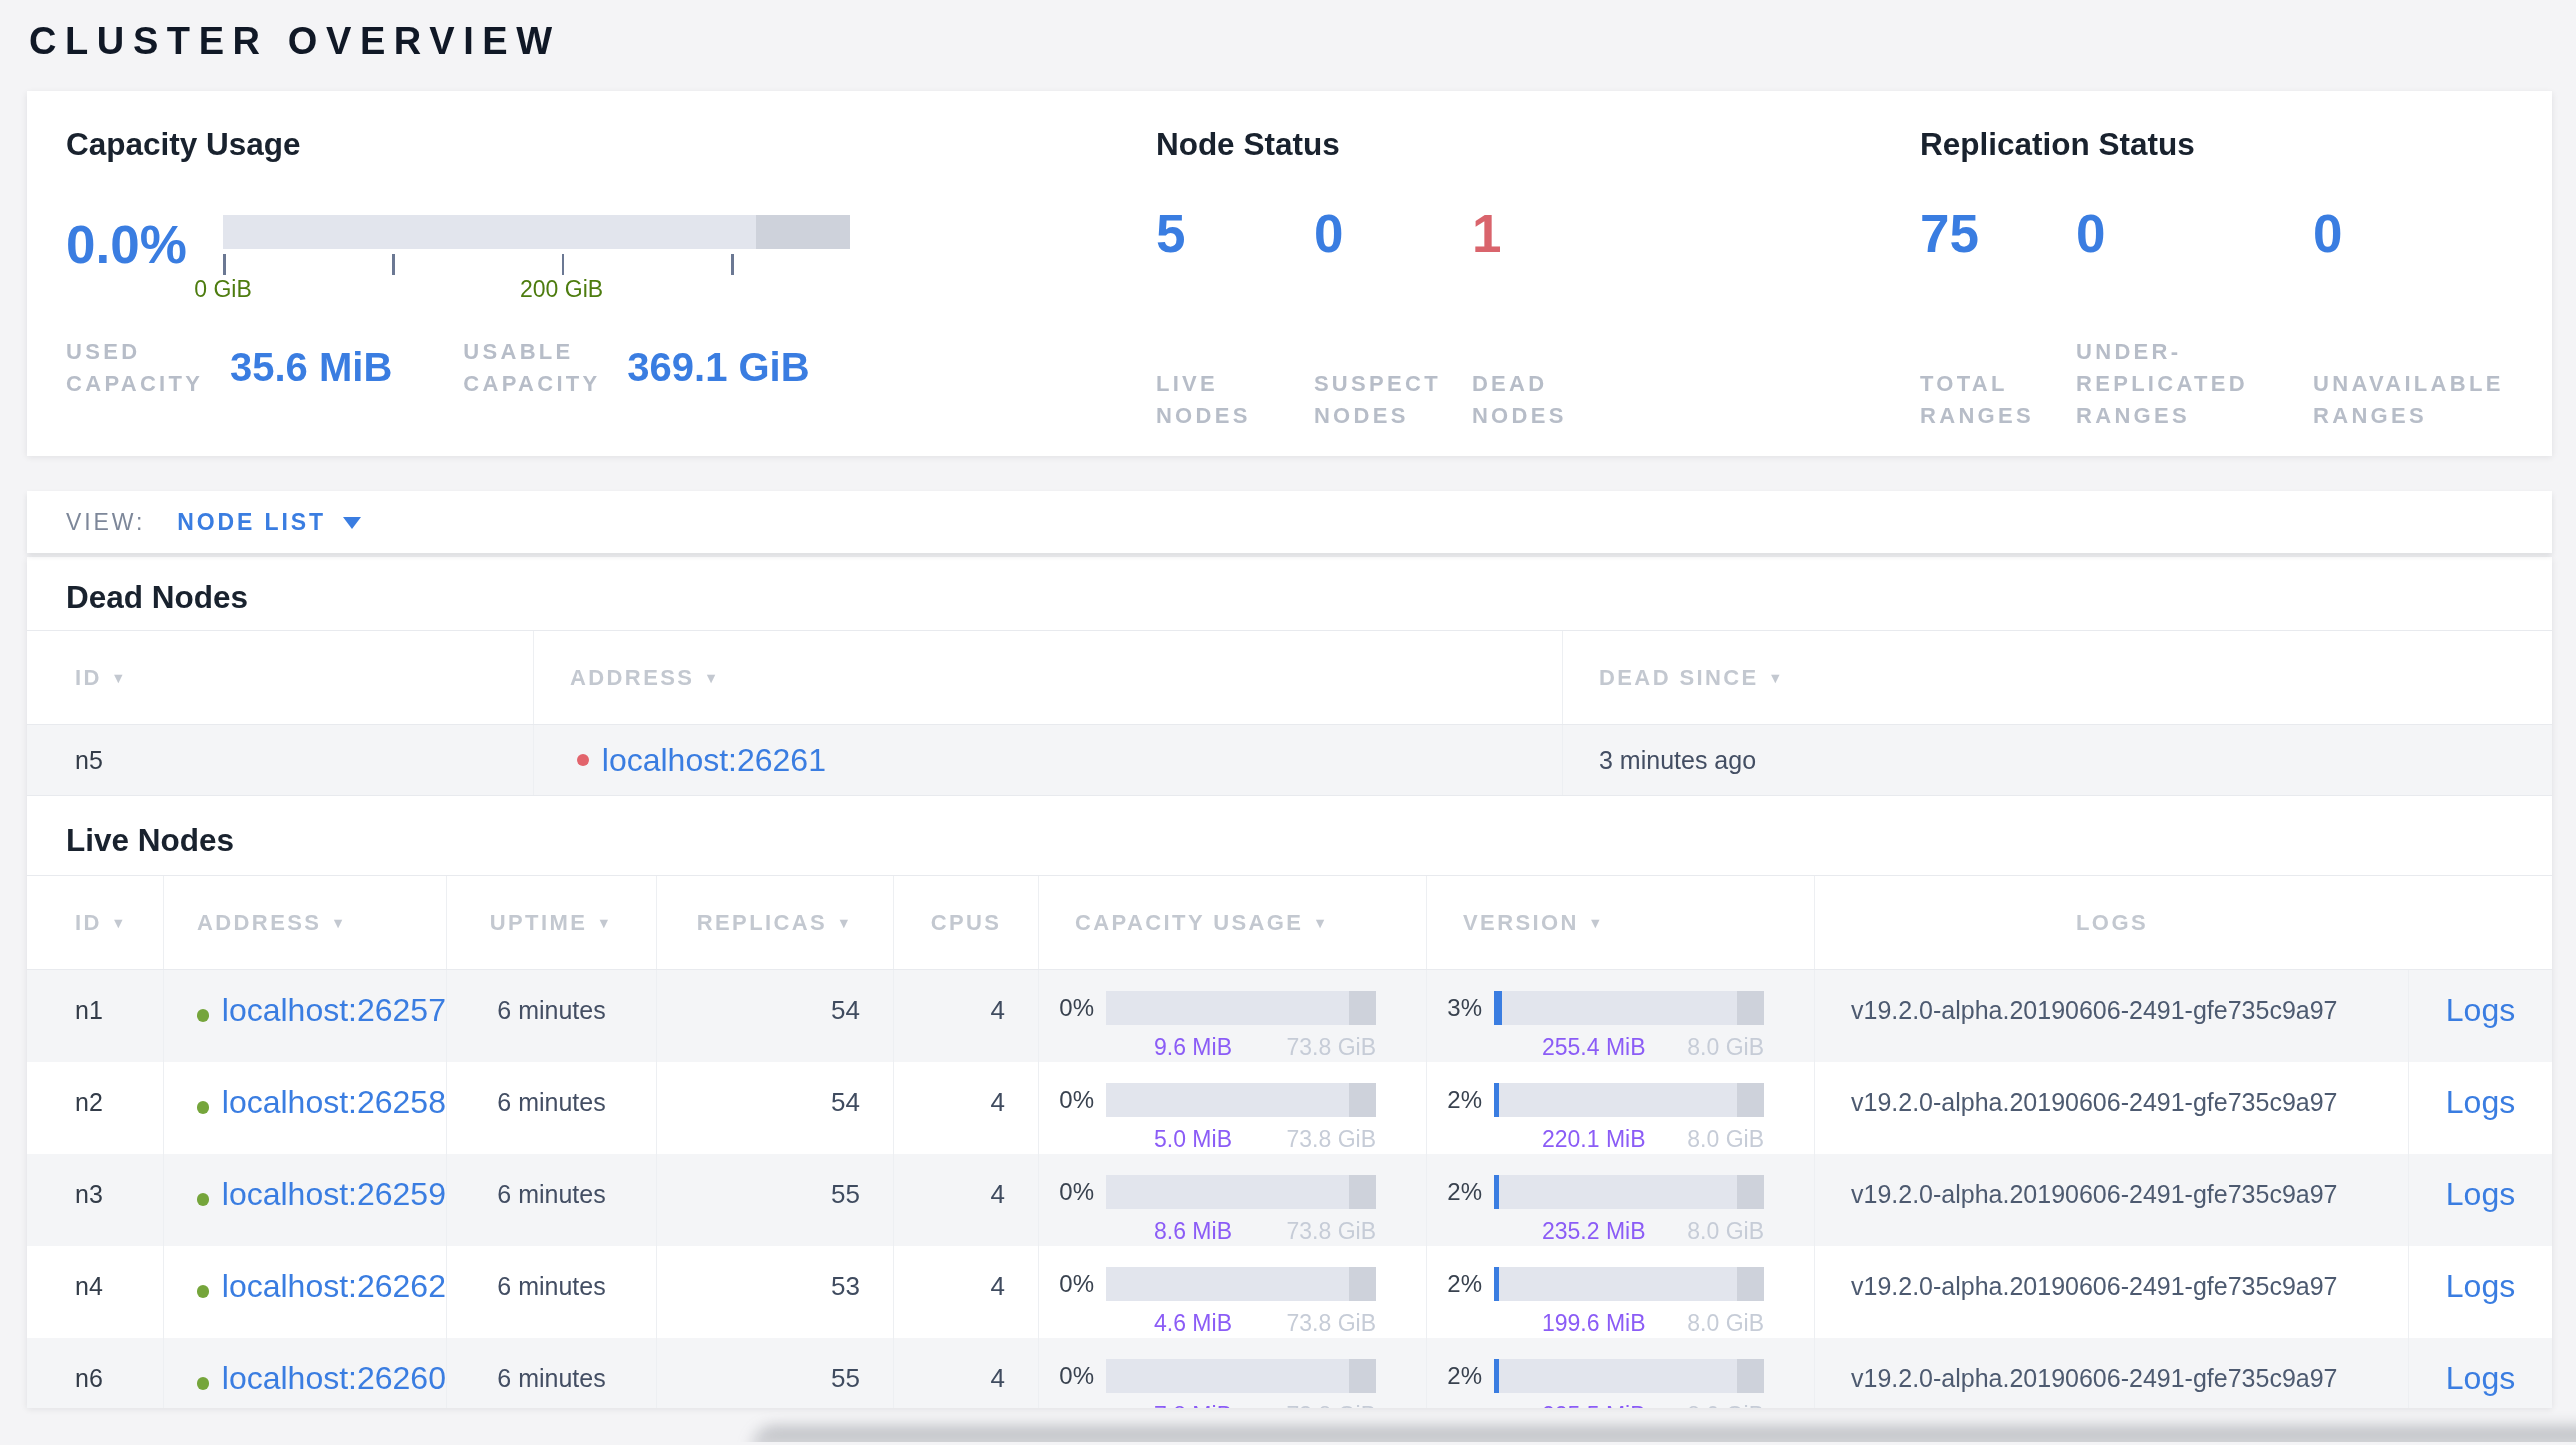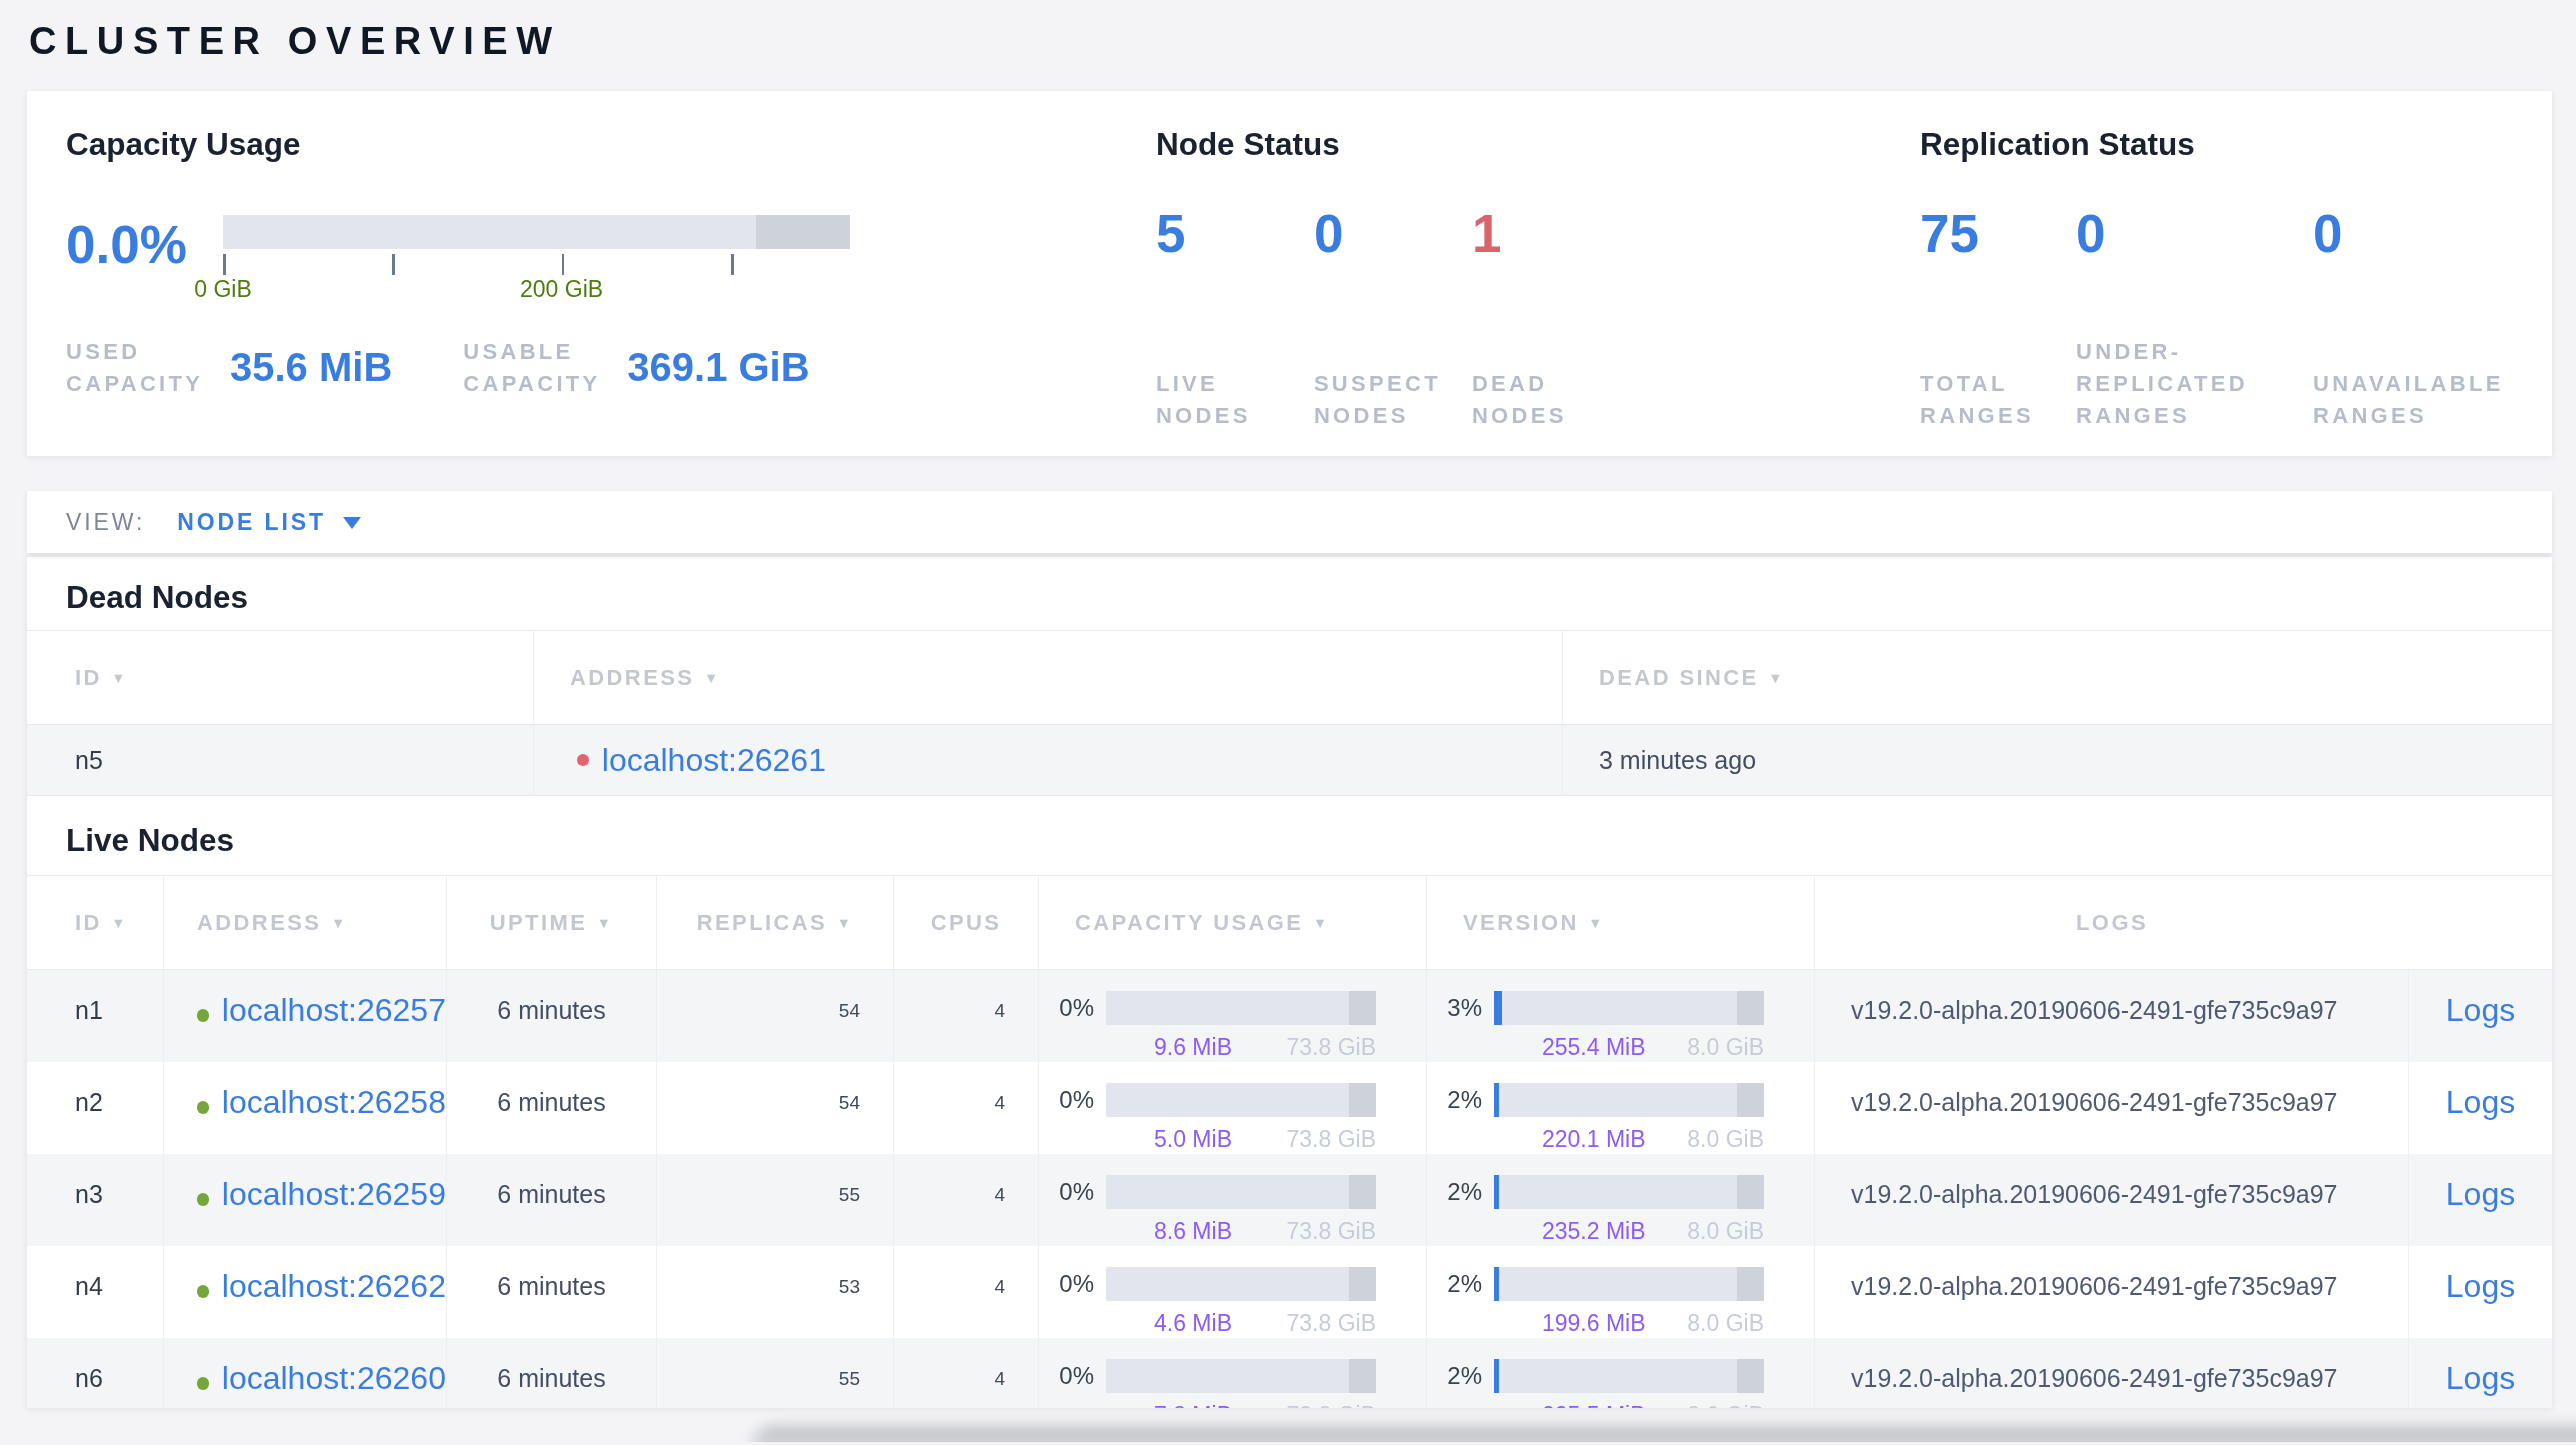--- a/index.html
+++ b/index.html
@@ -111,21 +111,21 @@
 
   .dead-row { height:71px; background:#f4f5f7; border-bottom:1.9px solid #e8eaee; }
 
   .live-row { height:92px; }
   .live-body .live-row:nth-child(odd) { background:#f4f5f7; }
   .live-row .cell { align-items:flex-start; padding-top:25px; }
   .live-row .cell.usage { padding-top:21px; display:block; }
 
   .id-text { font-size:25px; color:#333c49; line-height:31px; }
   .plain-text { font-size:25px; color:#434e63; line-height:31px; }
-  .num-text { font-size:19px; color:#3f4b5f; line-height:31px; }
+  .num-text { font-size:26px; color:#3f4b5f; line-height:31px; }
   .version-text { font-size:25px; color:#4d5a70; line-height:31px; }
   .link { font-size:32px; color:var(--accent_blue,#3a7de1); text-decoration:none; line-height:31px; cursor:pointer; }
   .addr { display:flex; align-items:center; }
   .status-dot { width:12.4px; height:12.4px; border-radius:50%; margin-right:12.4px; flex:0 0 auto; }
   .status-dot.green { background:var(--dot_green,#75a53b); }
   .status-dot.red { background:var(--dot_red,#e2646c); }
   .dead-row .status-dot { margin-top:0; }
   .live-row .status-dot { margin-top:9.5px; }
 
   

